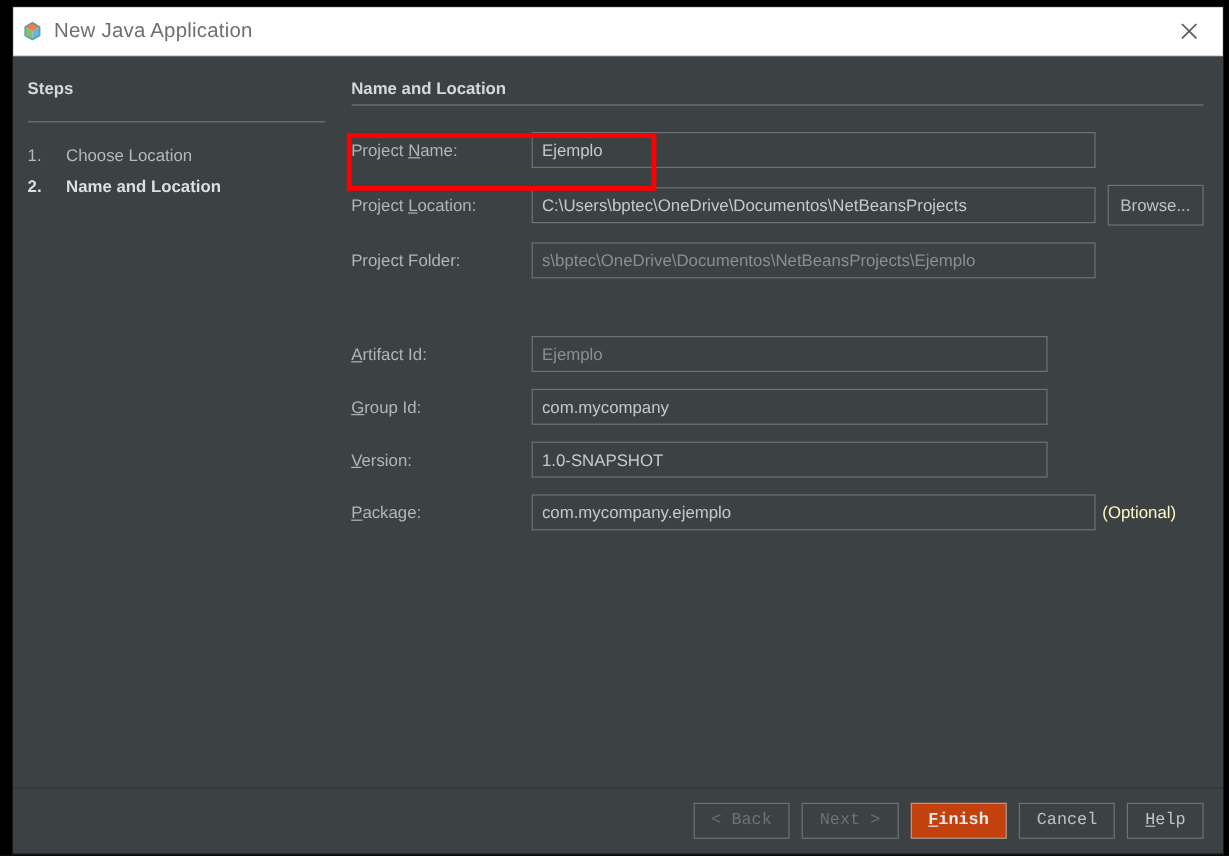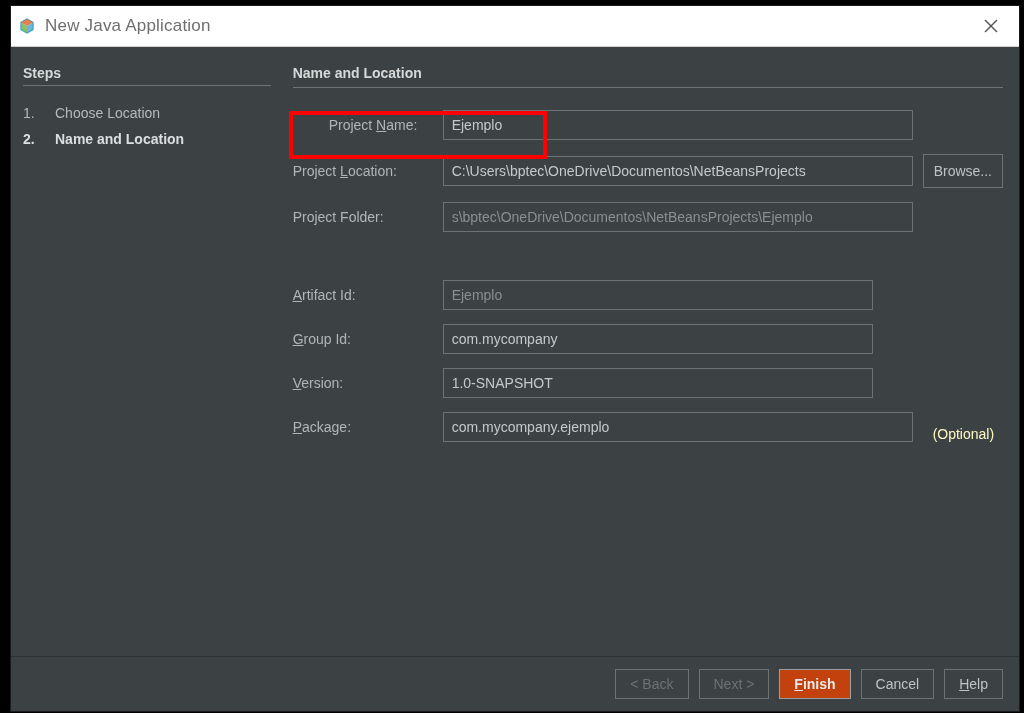--- a/index.html
+++ b/index.html
@@ -61,21 +61,21 @@
   }
   
   .steps-panel {
     width: 275px;
     padding: 18px 10px 10px 12px;
     box-sizing: border-box;
   }
   .steps-heading {
     font-weight: bold;
     color: #d7d9d9;
-    padding-bottom: 4px;
+    padding-bottom: 20px;
     border-bottom: 1px solid #6f7577;
     margin-bottom: 14px;
   }
   .step-row {
     display: flex;
     gap: 18px;
     line-height: 26px;
   }
   .step-num {
     width: 14px;
@@ -130,21 +130,20 @@
     border: 1px solid #6d7375;
     color: #bfc2c3;
     height: 34px;
     padding: 0 10px;
     font-family: inherit;
     font-size: 14px;
     cursor: pointer;
   }
   .highlight-box {
     position: relative;
-    padding-left: 36px;
   }
   .red-outline {
     position: absolute;
     border: 4px solid #ff0000;
     top: -6px;
     left: -4px;
     height: 40px;
     width: 250px;
     pointer-events: none;
     z-index: 10;
@@ -167,21 +166,21 @@
     padding: 0 16px;
     gap: 10px;
     background: #3c4244;
   }
   .footer-btn {
     height: 30px;
     padding: 0 14px;
     background: #3c4244;
     border: 1px solid #6d7375;
     color: #bfc2c3;
-    font-family: Liberation Sans, sans-serif;
+    font-family: Liberation Mono, monospace;
     font-size: 14px;
     cursor: pointer;
   }
   .footer-btn.disabled {
     color: #6d7274;
     cursor: default;
   }
   .footer-btn.primary {
     background: #c2410c;
     border: 1px solid #9aa0a2;
@@ -254,21 +253,21 @@
 
         <div class="form-label"><span class="mnemonic">G</span>roup Id:</div>
         <input class="input-field" style="width: 430px;" value="com.mycompany">
         <span></span>
 
         <div class="form-label"><span class="mnemonic">V</span>ersion:</div>
         <input class="input-field" style="width: 430px;" value="1.0-SNAPSHOT">
         <span></span>
 
         <div class="form-label"><span class="mnemonic">P</span>ackage:</div>
-        <div style="display:flex;align-items:flex-end;gap:16px;grid-column:2 / span 2;">
+        <div style="display:flex;align-items:center;gap:2px;grid-column:2 / span 2;">
           <input class="input-field" style="width: 470px;" value="com.mycompany.ejemplo">
           <span class="optional-text">(Optional)</span>
         </div>
 
       </div>
     </div>
   </div>
 
   <div class="footer">
     <button class="footer-btn disabled">&lt; Back</button>

